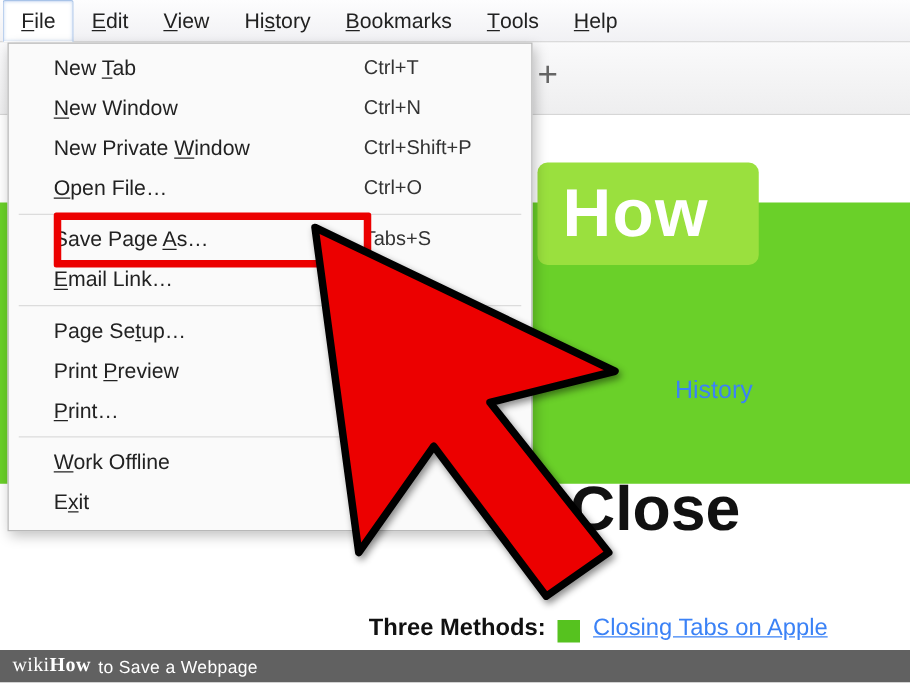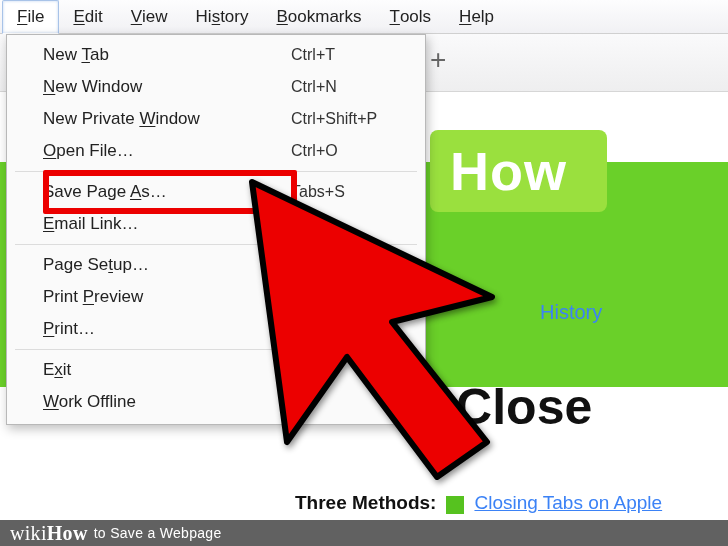--- a/index.html
+++ b/index.html
@@ -147,21 +147,21 @@
     background: rgba(0,0,0,.62);
     color: #fff;
     display: flex;
     align-items: center;
     font-size: 14px;
     letter-spacing: .3px;
     z-index: 30;
   }
   .caption .logo {
     font-family: Georgia, serif;
-    font-size: 20px;
+    font-size: 16px;
     padding: 0 6px 0 10px;
   }
   .caption .logo .b { font-weight: 700; }
   
   .cursor {
     position: absolute;
     left: 232px;
     top: 162px;
     z-index: 20;
     filter: drop-shadow(2px 3px 3px rgba(0,0,0,.45));
@@ -244,25 +244,25 @@
       <div class="row">
         <span class="label">Print <span class="underline">P</span>review</span>
         <span class="accel"></span>
       </div>
       <div class="row">
         <span class="label"><span class="underline">P</span>rint…</span>
         <span class="accel">Ctrl+P</span>
       </div>
       <div class="sep"></div>
       <div class="row">
+        <span class="label"><span class="underline">W</span>ork Offline</span>
+        <span class="accel"></span>
+      </div>
+      <div class="row">
         <span class="label">E<span class="underline">x</span>it</span>
-        <span class="accel"></span>
-      </div>
-      <div class="row">
-        <span class="label"><span class="underline">W</span>ork Offline</span>
         <span class="accel"></span>
       </div>
     </div>
 
   <svg class="cursor" width="320" height="320" viewBox="0 0 320 320">
     <path d="M 20 20 L 260 135 L 160 160 L 255 280 L 205 315 L 115 195 L 55 280 Z" fill="#ec0000" stroke="#000" stroke-width="6" stroke-linejoin="round"></path>
   </svg>
 
   <div class="caption">
     <span class="logo">

